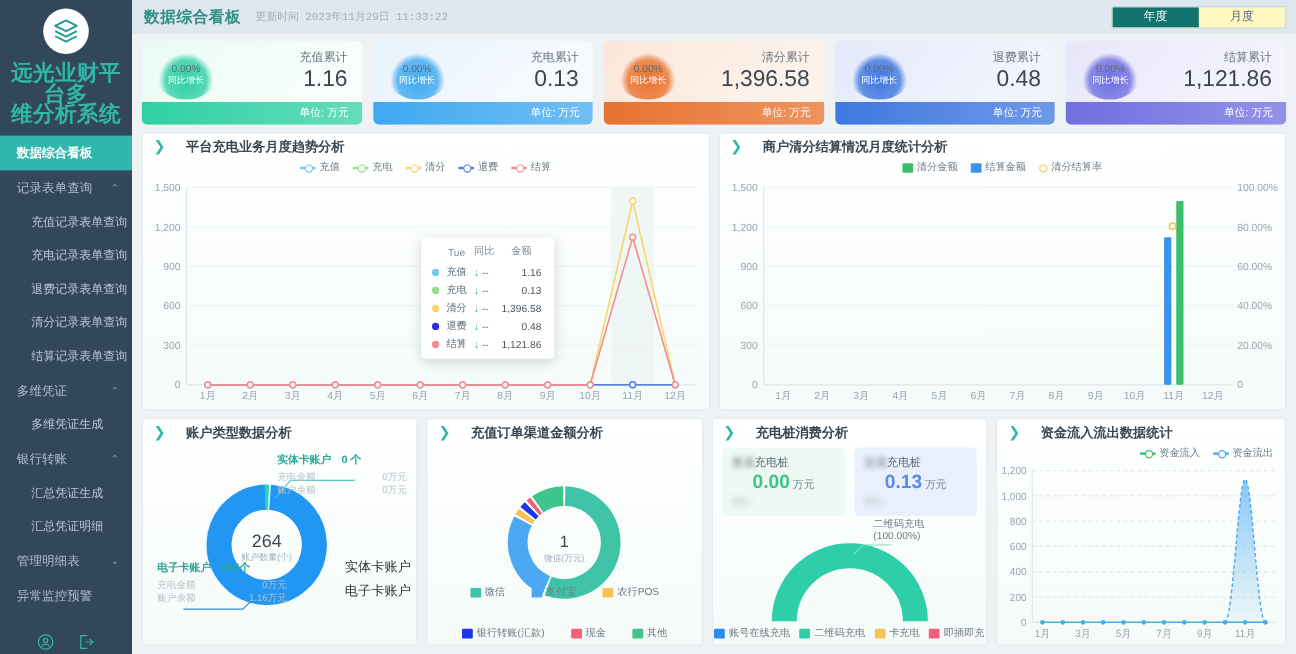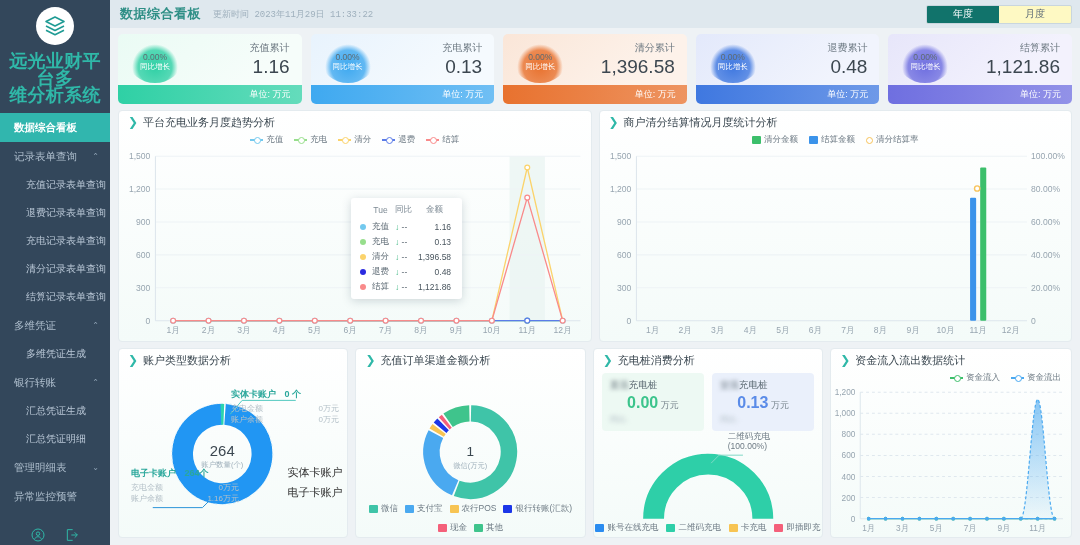--- a/index.html
+++ b/index.html
@@ -106,21 +106,21 @@
   .row-bot { flex: 1; min-height: 0; }
   .panel {
     background: #fff; border: 1px solid #e4ebef; border-radius: 4px;
     display: flex; flex-direction: column; overflow: hidden;
     background: linear-gradient(180deg,#ffffff 0%, #f4fbf9 100%);
   }
   .panel-head {
     height: 22px; display: flex; align-items: center; gap: 5px;
     padding: 0 9px; flex: none;
   }
-  .panel-title { font-size: 11px; font-weight: normal; color: #3a4750; }
+  .panel-title { font-size: 11px; font-weight: bold; color: #3a4750; margin-left: 12px; }
   .chev { color: #2fb8a8; font-size: 12px; font-weight: bold; line-height: 1; }
   .panel-body { flex: 1; position: relative; min-height: 0; }
 
   .legend { display: flex; justify-content: center; gap: 11px; flex: none; padding-top: 1px; }
   .legend .li { display: flex; align-items: center; gap: 3px; font-size: 8.5px; color: #6d7a84; }
   .lg-line { width: 13px; height: 1.5px; position: relative; }
   .lg-line::after {
     content:''; position:absolute; left: 4px; top: -2px; width: 5px; height: 5px;
     border-radius: 50%; background: #fff; border: 1.4px solid currentColor;
   }
@@ -180,24 +180,24 @@
           <span>数据综合看板</span>
         </div>
         <div class="nav-item nav-group">
           <span>记录表单查询</span>
           <span class="caret">⌃</span>
         </div>
         <div class="nav-item nav-sub">
           <span>充值记录表单查询</span>
         </div>
         <div class="nav-item nav-sub">
+          <span>充电记录表单查询</span>
+        </div>
+        <div class="nav-item nav-sub">
           <span>退费记录表单查询</span>
-        </div>
-        <div class="nav-item nav-sub">
-          <span>充电记录表单查询</span>
         </div>
         <div class="nav-item nav-sub">
           <span>清分记录表单查询</span>
         </div>
         <div class="nav-item nav-sub">
           <span>结算记录表单查询</span>
         </div>
         <div class="nav-item nav-group">
           <span>多维凭证</span>
           <span class="caret">⌃</span>
@@ -532,21 +532,21 @@
             <svg width="100%" height="100%" viewBox="0 0 230 160">
               <circle cx="104" cy="80" r="40" fill="none" stroke="#2196f3" stroke-width="21" stroke-dasharray="248 5" transform="rotate(-86 104 80)"></circle>
               <circle cx="104" cy="80" r="40" fill="none" stroke="#2ad4b0" stroke-width="21" stroke-dasharray="3 250" transform="rotate(-92 104 80)"></circle>
               <circle cx="104" cy="80" r="51" fill="none" stroke="#d7eef9" stroke-width="1" stroke-dasharray="1.5 3"></circle>
               <text x="104" y="82" text-anchor="middle" style="font-size:15px;fill:#3b4750;font-family:'Liberation Sans',sans-serif" id="acc-center">264</text>
               <text x="104" y="93" text-anchor="middle" style="font-size:7.5px;fill:#9fb0bb;font-family:'Liberation Sans',sans-serif" id="acc-centerlbl">账户数量(个)</text>
               <path d="M112 40 L124 26 L178 26" fill="none" stroke="#51c9c0" stroke-width="1"></path>
               <path d="M96 122 L84 134 L34 134" fill="none" stroke="#2a93d8" stroke-width="1"></path>
             </svg>
 
-            <div class="dlabel" style="left:112px; top:17px">
+            <div class="dlabel" style="left:112px; top:6px">
               <span class="t">实体卡账户</span>
               <span class="n" style="margin-left:6px">0 个</span>
               <div id="solid-rows" style="margin-top:2px">
                   <div class="dsub">
                     <span>充电金额</span>
                     <span>0万元</span>
                   </div>
                   <div class="dsub">
                     <span>账户余额</span>
                     <span>0万元</span>
@@ -586,21 +586,21 @@
                   <path d="M118.83769679533428 28.008772661006176 A40 40 0 1 1 104.05711810712738 105.49127957967565" fill="none" stroke="#3fc4a8" stroke-width="17"></path>
                   <path d="M102.49937654191586 104.87452606354002 A40 40 0 0 1 82.55185683075142 49.46815859520551" fill="none" stroke="#4aa9f0" stroke-width="17"></path>
                   <path d="M83.35898384862246 48 A40 40 0 0 1 85.88730099235542 44.15100500137535" fill="none" stroke="#f7c453" stroke-width="17"></path>
                   <path d="M86.91416154172117 42.82718435800649 A40 40 0 0 1 90.01346637946538 39.42109281468786" fill="none" stroke="#1b36e8" stroke-width="17"></path>
                   <path d="M91.23477574564566 38.27420698090424 A40 40 0 0 1 93.81603540550502 36.13880327903214" fill="none" stroke="#f4607a" stroke-width="17"></path>
                   <path d="M95.1714572926227 35.15403163465185 A40 40 0 0 1 117.16230320466573 28.008772661006176" fill="none" stroke="#3fc48c" stroke-width="17"></path>
                 </g>
               <text x="118" y="72" text-anchor="middle" style="font-size:14px;fill:#3b4750;font-family:'Liberation Sans',sans-serif" id="ch-center">1</text>
               <text x="118" y="84" text-anchor="middle" style="font-size:7.5px;fill:#9fb0bb;font-family:'Liberation Sans',sans-serif" id="ch-centerlbl">微信(万元)</text>
             </svg>
-            <div id="ch-legend" class="legend" style="position:absolute; left:0; right:0; bottom:3px; gap:7px; flex-wrap:wrap">
+            <div id="ch-legend" class="legend" style="position:absolute; left:0; right:0; bottom:3px; gap:22px; flex-wrap:wrap">
                 <div class="li">
                   <span class="lg-sq" style="background: rgb(63, 196, 168);"></span>
                   <span>微信</span>
                 </div>
                 <div class="li">
                   <span class="lg-sq" style="background: rgb(74, 169, 240);"></span>
                   <span>支付宝</span>
                 </div>
                 <div class="li">
                   <span class="lg-sq" style="background: rgb(247, 196, 83);"></span>

